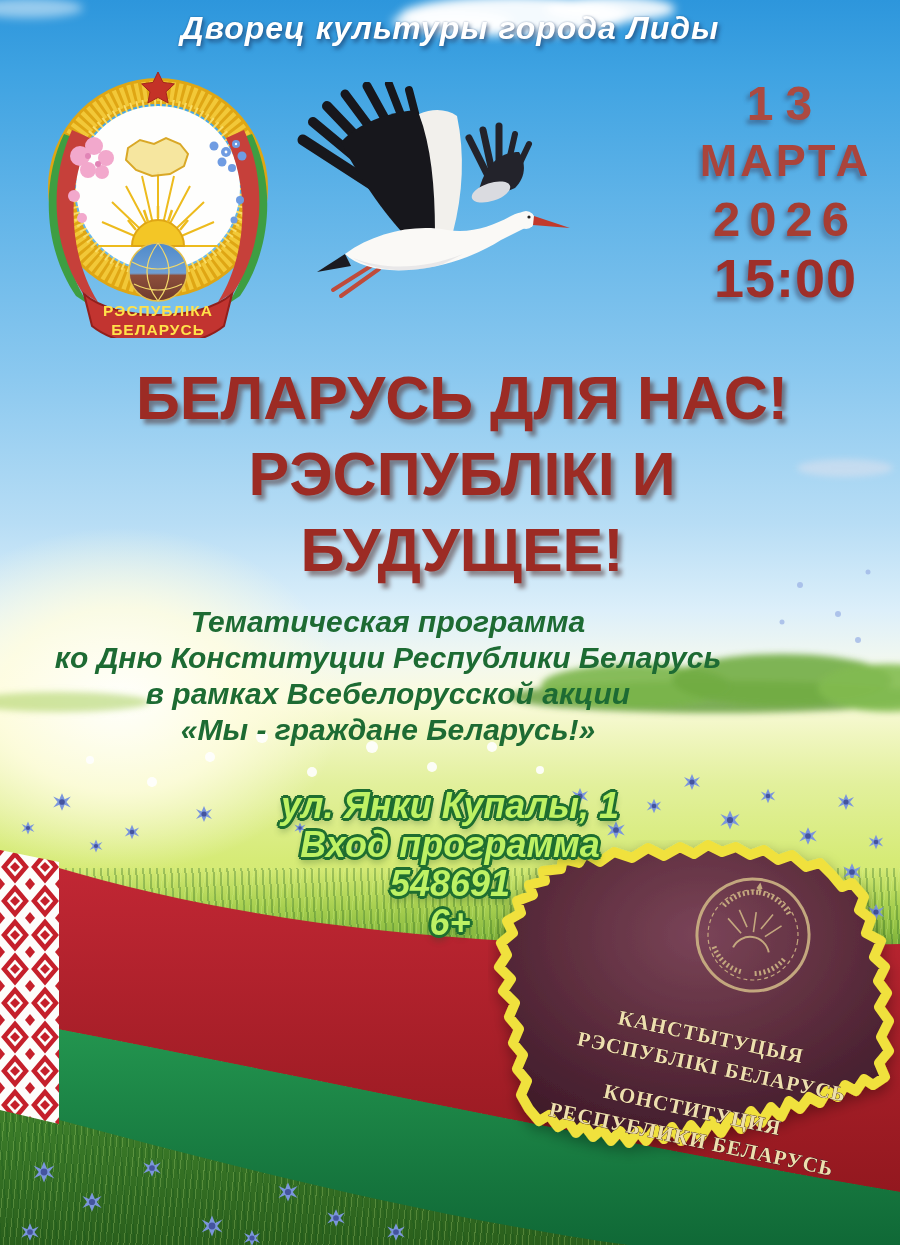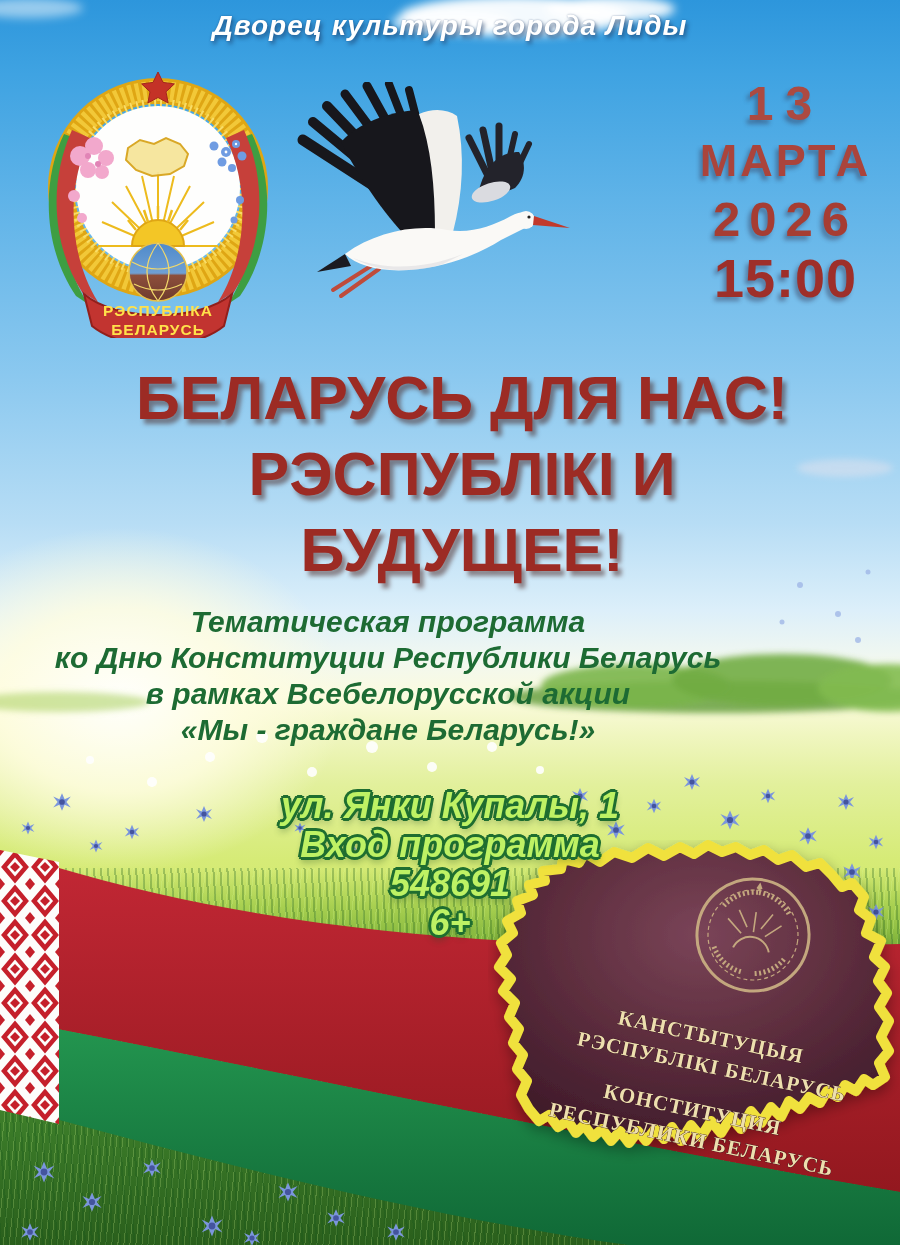--- a/index.html
+++ b/index.html
@@ -15,21 +15,21 @@
     background:radial-gradient(closest-side,rgba(255,255,252,.98) 0%,
       rgba(255,253,225,.85) 40%,rgba(255,250,205,0) 75%);}
   .grass{left:0;top:868px;width:900px;height:377px;
     background:linear-gradient(180deg,rgba(120,180,40,0) 0%,rgba(118,178,46,.45) 10%,
       rgba(92,156,42,.8) 24%,#4E9233 44%,#3A7A28 70%,#2A5F1C 100%);}
   .grass::after{content:"";position:absolute;inset:0;
     background:
       repeating-linear-gradient(86deg,rgba(20,85,25,.28) 0 2px,rgba(0,0,0,0) 2px 7px),
       repeating-linear-gradient(96deg,rgba(215,250,150,.22) 0 1px,rgba(0,0,0,0) 1px 6px);}
   .venue{left:0;top:10px;width:900px;text-align:center;color:#fff;
-    font-size:28px;font-weight:bold;font-style:italic;letter-spacing:1px;
+    font-size:32px;font-weight:bold;font-style:italic;letter-spacing:1px;
     text-shadow:2px 3px 4px rgba(25,55,100,.65),0 0 2px rgba(25,55,100,.4);}
   .date{left:668px;top:76px;width:235px;text-align:center;font-weight:bold;
     text-shadow:-3px 4px 4px rgba(50,50,80,.45);}
   .d1{font-size:48px;letter-spacing:12px;line-height:56px;color:#AC4A41;}
   .d2{font-size:45px;letter-spacing:3px;line-height:58px;color:#AA443C;}
   .d3{font-size:49px;letter-spacing:9px;line-height:58px;color:#A63D33;}
   .d4{font-size:54px;letter-spacing:1px;line-height:60px;color:#9E2F2A;}
   .title{left:12px;top:360px;width:900px;text-align:center;font-weight:bold;
     font-size:61px;line-height:76px;color:#9C2B24;
     text-shadow:4px 5px 4px rgba(70,32,28,.5);}

